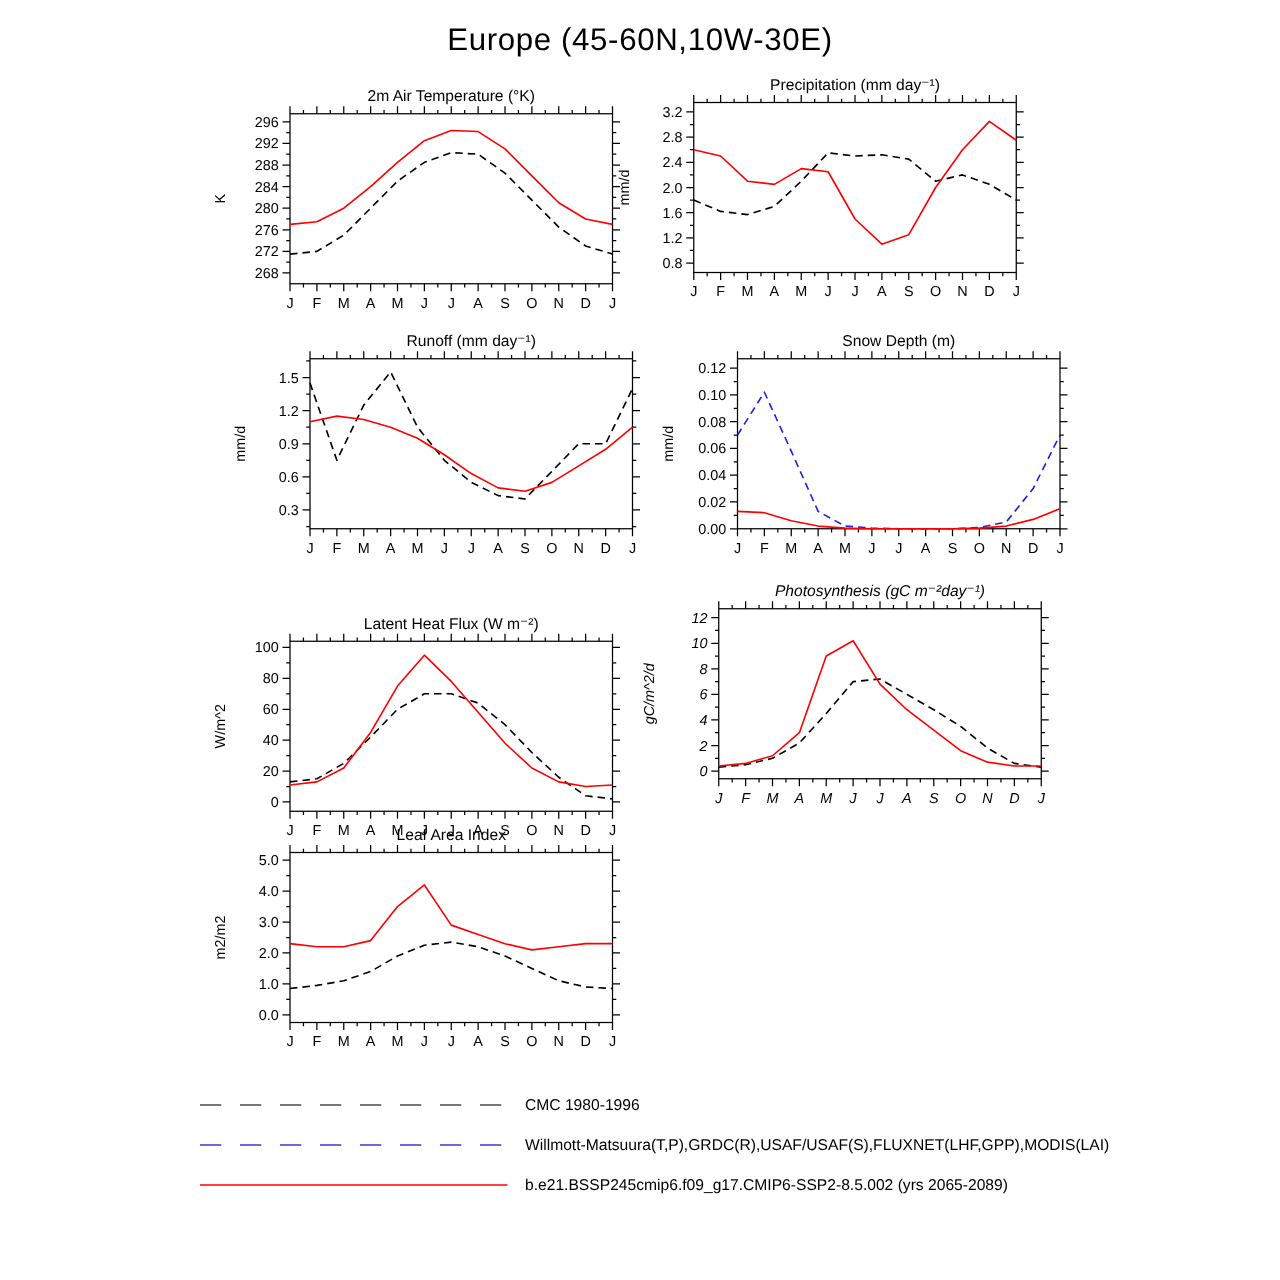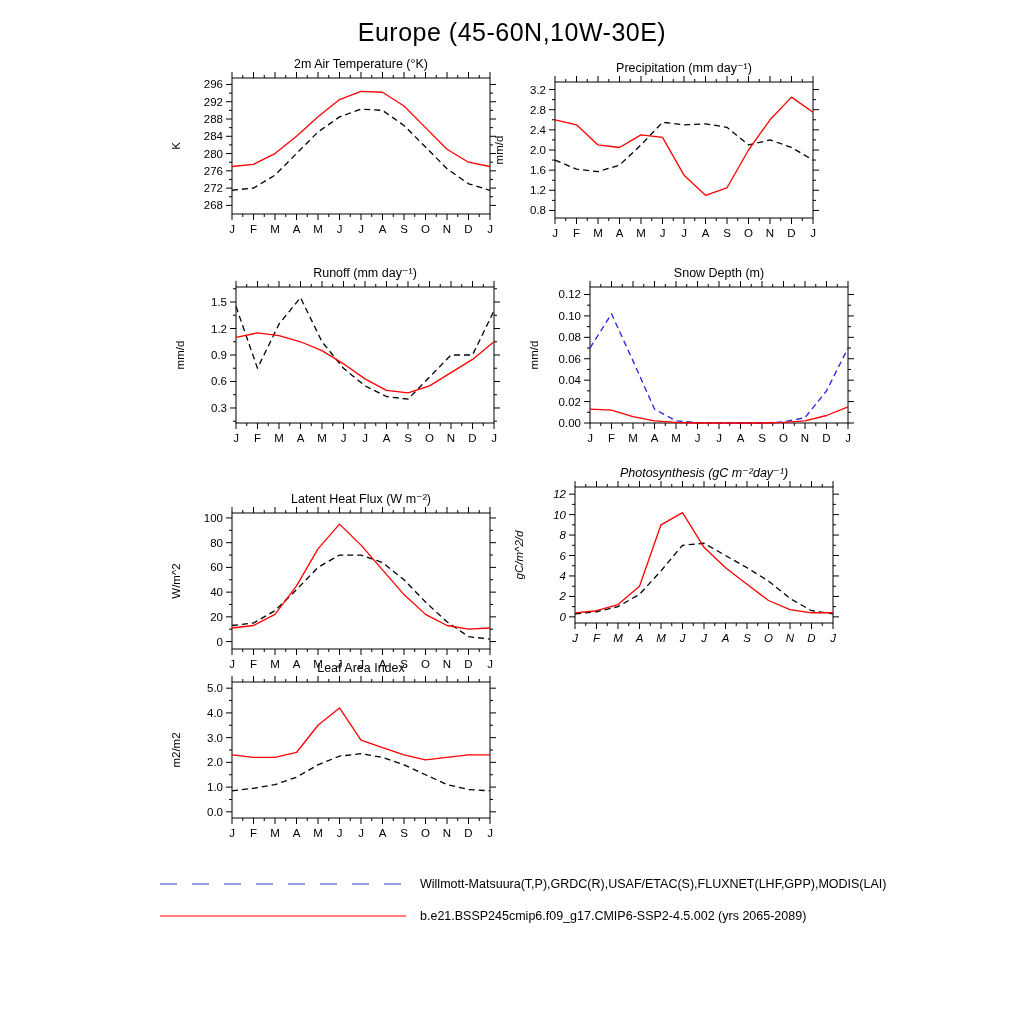--- a/index.html
+++ b/index.html
@@ -11,21 +11,21 @@
   #legend{position:absolute;left:158px;top:876px;}
   .legend-row{display:flex;align-items:center;gap:12px;margin-bottom:17px;height:15px;}
   .legend-label{font-size:12.5px;white-space:nowrap;}
 </style>
 </head>
 <body>
 
 <div class="page">
   <div class="fig-title">Europe (45-60N,10W-30E)</div>
   <div id="panels">
-      <div class="panel" style="left: 154px; top: 54px;">
+      <div class="panel" style="left: 154px; top: 67px;">
         <svg width="352" height="198">
           <rect x="78" y="24" width="258" height="136" fill="none" stroke="#000" stroke-width="1"></rect>
           <text x="207" y="14" text-anchor="middle" font-size="12.5" fill="#000">2m Air Temperature (°K)</text>
           <text x="26" y="92" text-anchor="middle" font-size="11.5" fill="#000" transform="rotate(-90 26 92)">K</text>
           <line x1="72" y1="151.36507936507937" x2="78" y2="151.36507936507937" stroke="#000"></line>
           <line x1="336" y1="151.36507936507937" x2="342" y2="151.36507936507937" stroke="#000"></line>
           <text x="69" y="155.36507936507937" text-anchor="end" font-size="11.5" fill="#000">268</text>
           <line x1="72" y1="134.0952380952381" x2="78" y2="134.0952380952381" stroke="#000"></line>
           <line x1="336" y1="134.0952380952381" x2="342" y2="134.0952380952381" stroke="#000"></line>
           <text x="69" y="138.0952380952381" text-anchor="end" font-size="11.5" fill="#000">272</text>
@@ -226,21 +226,21 @@
           <text x="314.5" y="179" text-anchor="middle" font-size="11.5" fill="#000">D</text>
           <line x1="325.25" y1="160" x2="325.25" y2="163" stroke="#000"></line>
           <line x1="325.25" y1="24" x2="325.25" y2="21" stroke="#000"></line>
           <line x1="336" y1="160" x2="336" y2="166" stroke="#000"></line>
           <line x1="336" y1="24" x2="336" y2="18" stroke="#000"></line>
           <text x="336" y="179" text-anchor="middle" font-size="11.5" fill="#000">J</text>
           <polyline points="78,102.07407407407409 99.5,111.14074074074074 121,113.65925925925926 142.5,107.11111111111111 164,86.96296296296296 185.5,64.2962962962963 207,66.81481481481482 228.5,65.80740740740742 250,69.33333333333331 271.5,86.96296296296296 293,81.92592592592591 314.5,89.48148148148148 336,102.07407407407409" fill="none" stroke="#000000" stroke-width="1.3" stroke-linejoin="round" stroke-dasharray="6,4"></polyline>
           <polyline points="78,61.77777777777778 99.5,66.81481481481482 121,86.96296296296296 142.5,89.48148148148148 164,76.8888888888889 185.5,79.40740740740742 207,117.18518518518519 228.5,137.33333333333331 250,129.77777777777777 271.5,92 293,61.77777777777778 314.5,39.111111111111114 336,54.22222222222222" fill="none" stroke="#ff0000" stroke-width="1.3" stroke-linejoin="round"></polyline>
         </svg>
       </div>
-      <div class="panel" style="left: 158px; top: 263px;">
+      <div class="panel" style="left: 170px; top: 263px;">
         <svg width="352" height="198">
           <rect x="78" y="24" width="258" height="136" fill="none" stroke="#000" stroke-width="1"></rect>
           <text x="207" y="14" text-anchor="middle" font-size="12.5" fill="#000">Runoff (mm day⁻¹)</text>
           <text x="26" y="92" text-anchor="middle" font-size="11.5" fill="#000" transform="rotate(-90 26 92)">mm/d</text>
           <line x1="72" y1="144.98701298701297" x2="78" y2="144.98701298701297" stroke="#000"></line>
           <line x1="336" y1="144.98701298701297" x2="342" y2="144.98701298701297" stroke="#000"></line>
           <text x="69" y="148.98701298701297" text-anchor="end" font-size="11.5" fill="#000">0.3</text>
           <line x1="72" y1="118.49350649350649" x2="78" y2="118.49350649350649" stroke="#000"></line>
           <line x1="336" y1="118.49350649350649" x2="342" y2="118.49350649350649" stroke="#000"></line>
           <text x="69" y="122.49350649350649" text-anchor="end" font-size="11.5" fill="#000">0.6</text>
@@ -739,24 +739,30 @@
           <line x1="336" y1="24" x2="336" y2="18" stroke="#000"></line>
           <text x="336" y="179" text-anchor="middle" font-size="11.5" fill="#000">J</text>
           <polyline points="78,132.8 99.5,130.3272727272727 121,126.61818181818181 142.5,119.19999999999999 164,106.83636363636364 185.5,98.18181818181817 207,95.70909090909092 228.5,99.41818181818181 250,106.83636363636364 271.5,116.72727272727273 293,126.61818181818181 314.5,131.56363636363636 336,132.8" fill="none" stroke="#000000" stroke-width="1.3" stroke-linejoin="round" stroke-dasharray="6,4"></polyline>
           <polyline points="78,96.94545454545455 99.5,99.41818181818181 121,99.41818181818181 142.5,94.47272727272727 164,67.27272727272728 185.5,49.96363636363637 207,82.10909090909091 228.5,89.52727272727273 250,96.94545454545455 271.5,101.89090909090909 293,99.41818181818181 314.5,96.94545454545455 336,96.94545454545455" fill="none" stroke="#ff0000" stroke-width="1.3" stroke-linejoin="round"></polyline>
         </svg>
       </div>
     </div>
   <div id="legend">
       <div class="legend-row">
         <svg width="250" height="14">
+          <line x1="2" y1="7" x2="248" y2="7" stroke="#4a4a4a" stroke-width="1.2" stroke-dasharray="17,15"></line>
+        </svg>
+        <span class="legend-label">CMC 1980-1996</span>
+      </div>
+      <div class="legend-row">
+        <svg width="250" height="14">
           <line x1="2" y1="7" x2="248" y2="7" stroke="#3a3acc" stroke-width="1.2" stroke-dasharray="17,15"></line>
         </svg>
-        <span class="legend-label">Willmott-Matsuura(T,P),GRDC(R),USAF/ETAC(S),FLUXNET(LHF,GPP),MODIS(LAI)</span>
+        <span class="legend-label">Willmott-Matsuura(T,P),GRDC(R),USAF/USAF(S),FLUXNET(LHF,GPP),MODIS(LAI)</span>
       </div>
       <div class="legend-row">
         <svg width="250" height="14">
           <line x1="2" y1="7" x2="248" y2="7" stroke="#ff0000" stroke-width="1.2"></line>
         </svg>
-        <span class="legend-label">b.e21.BSSP245cmip6.f09_g17.CMIP6-SSP2-4.5.002 (yrs 2065-2089)</span>
+        <span class="legend-label">b.e21.BSSP245cmip6.f09_g17.CMIP6-SSP2-8.5.002 (yrs 2065-2089)</span>
       </div>
     </div>
 </div>
 
 </body></html>

